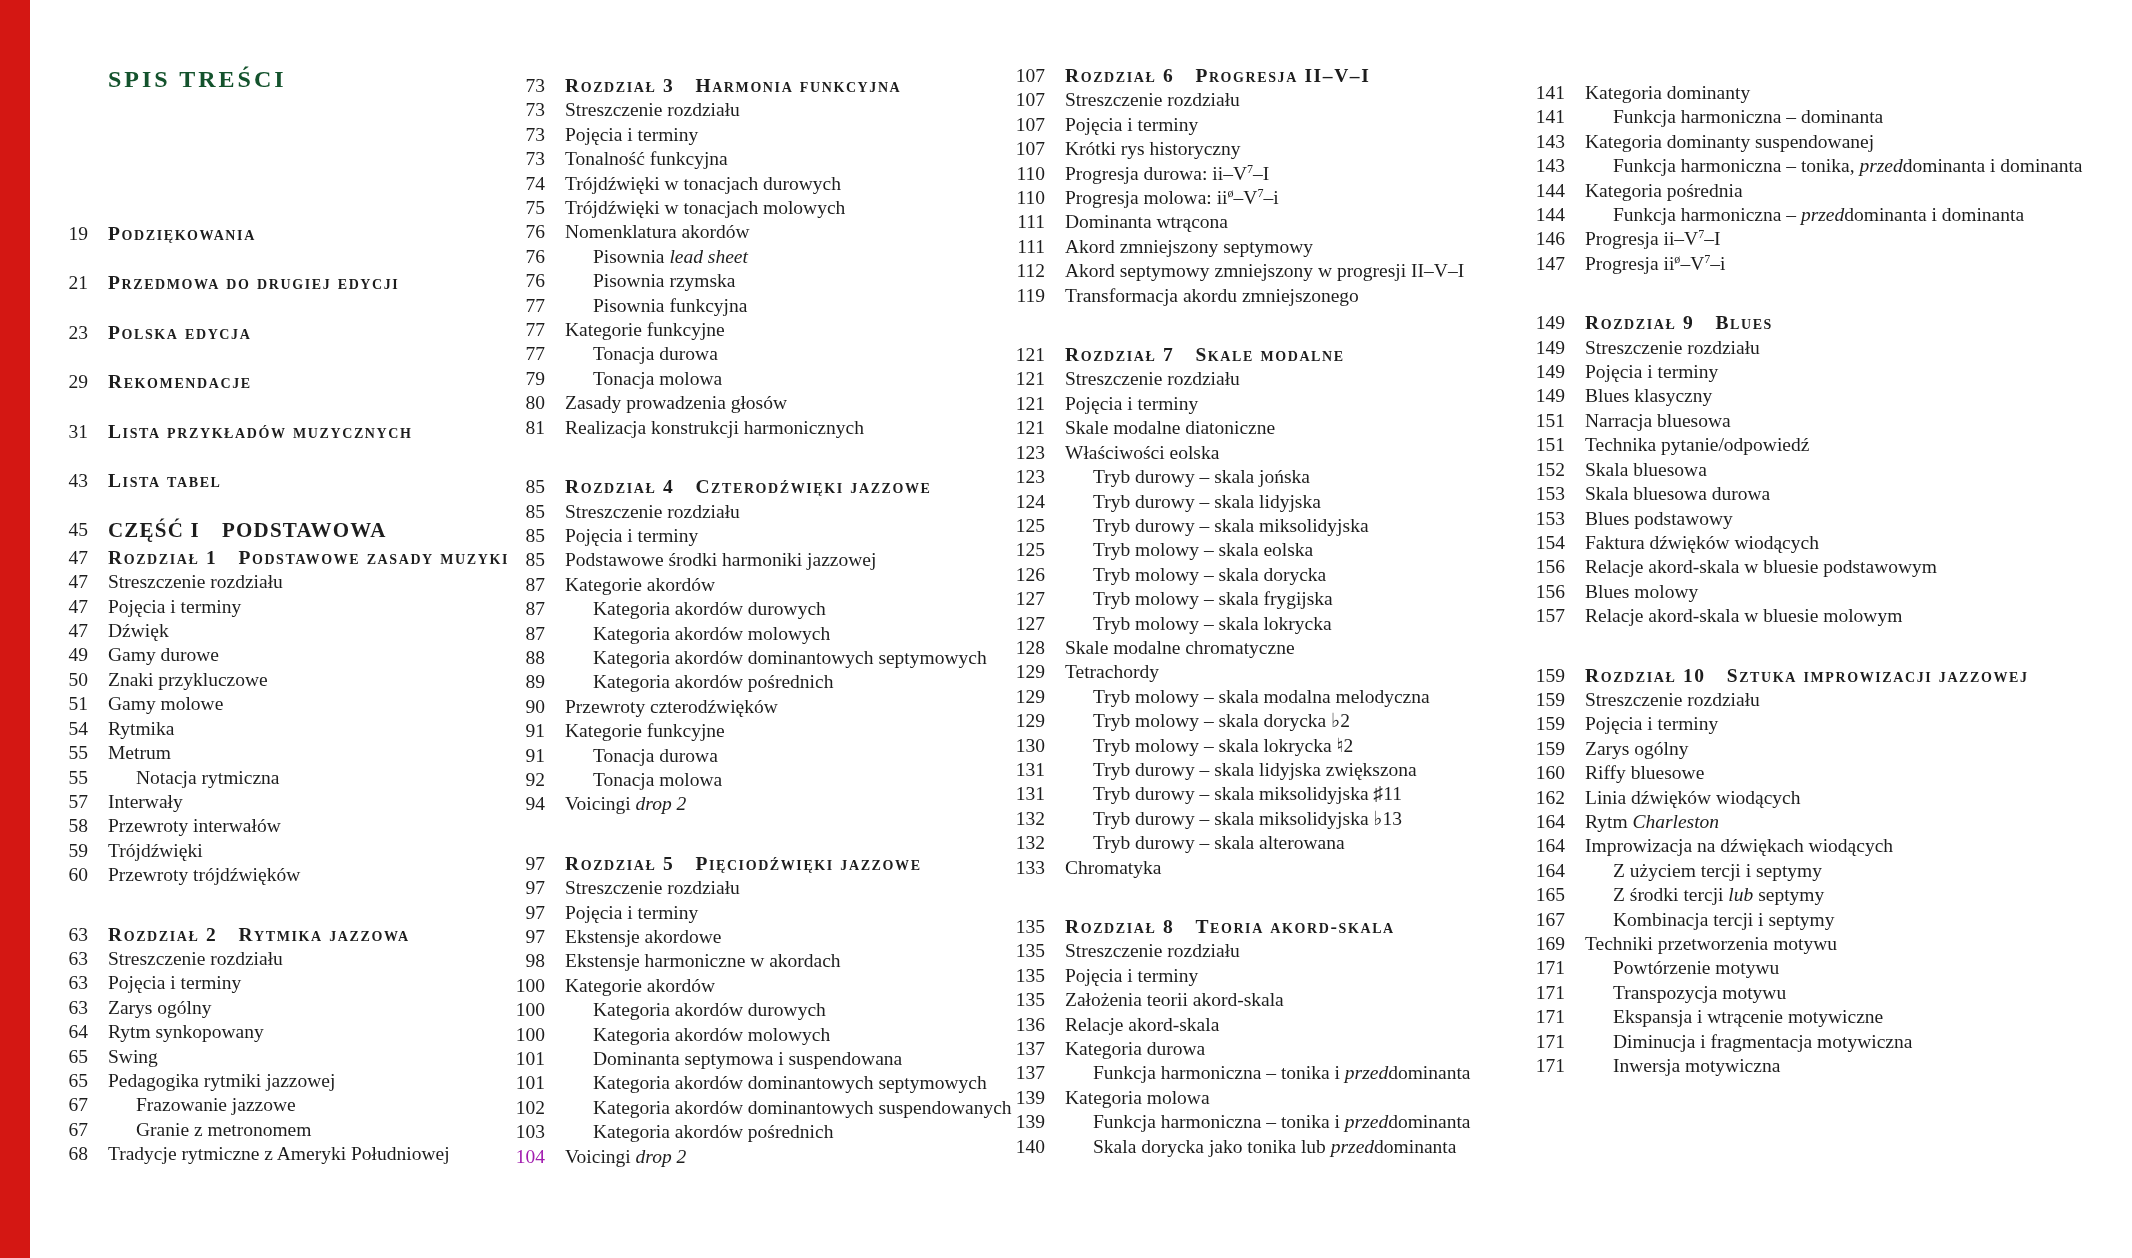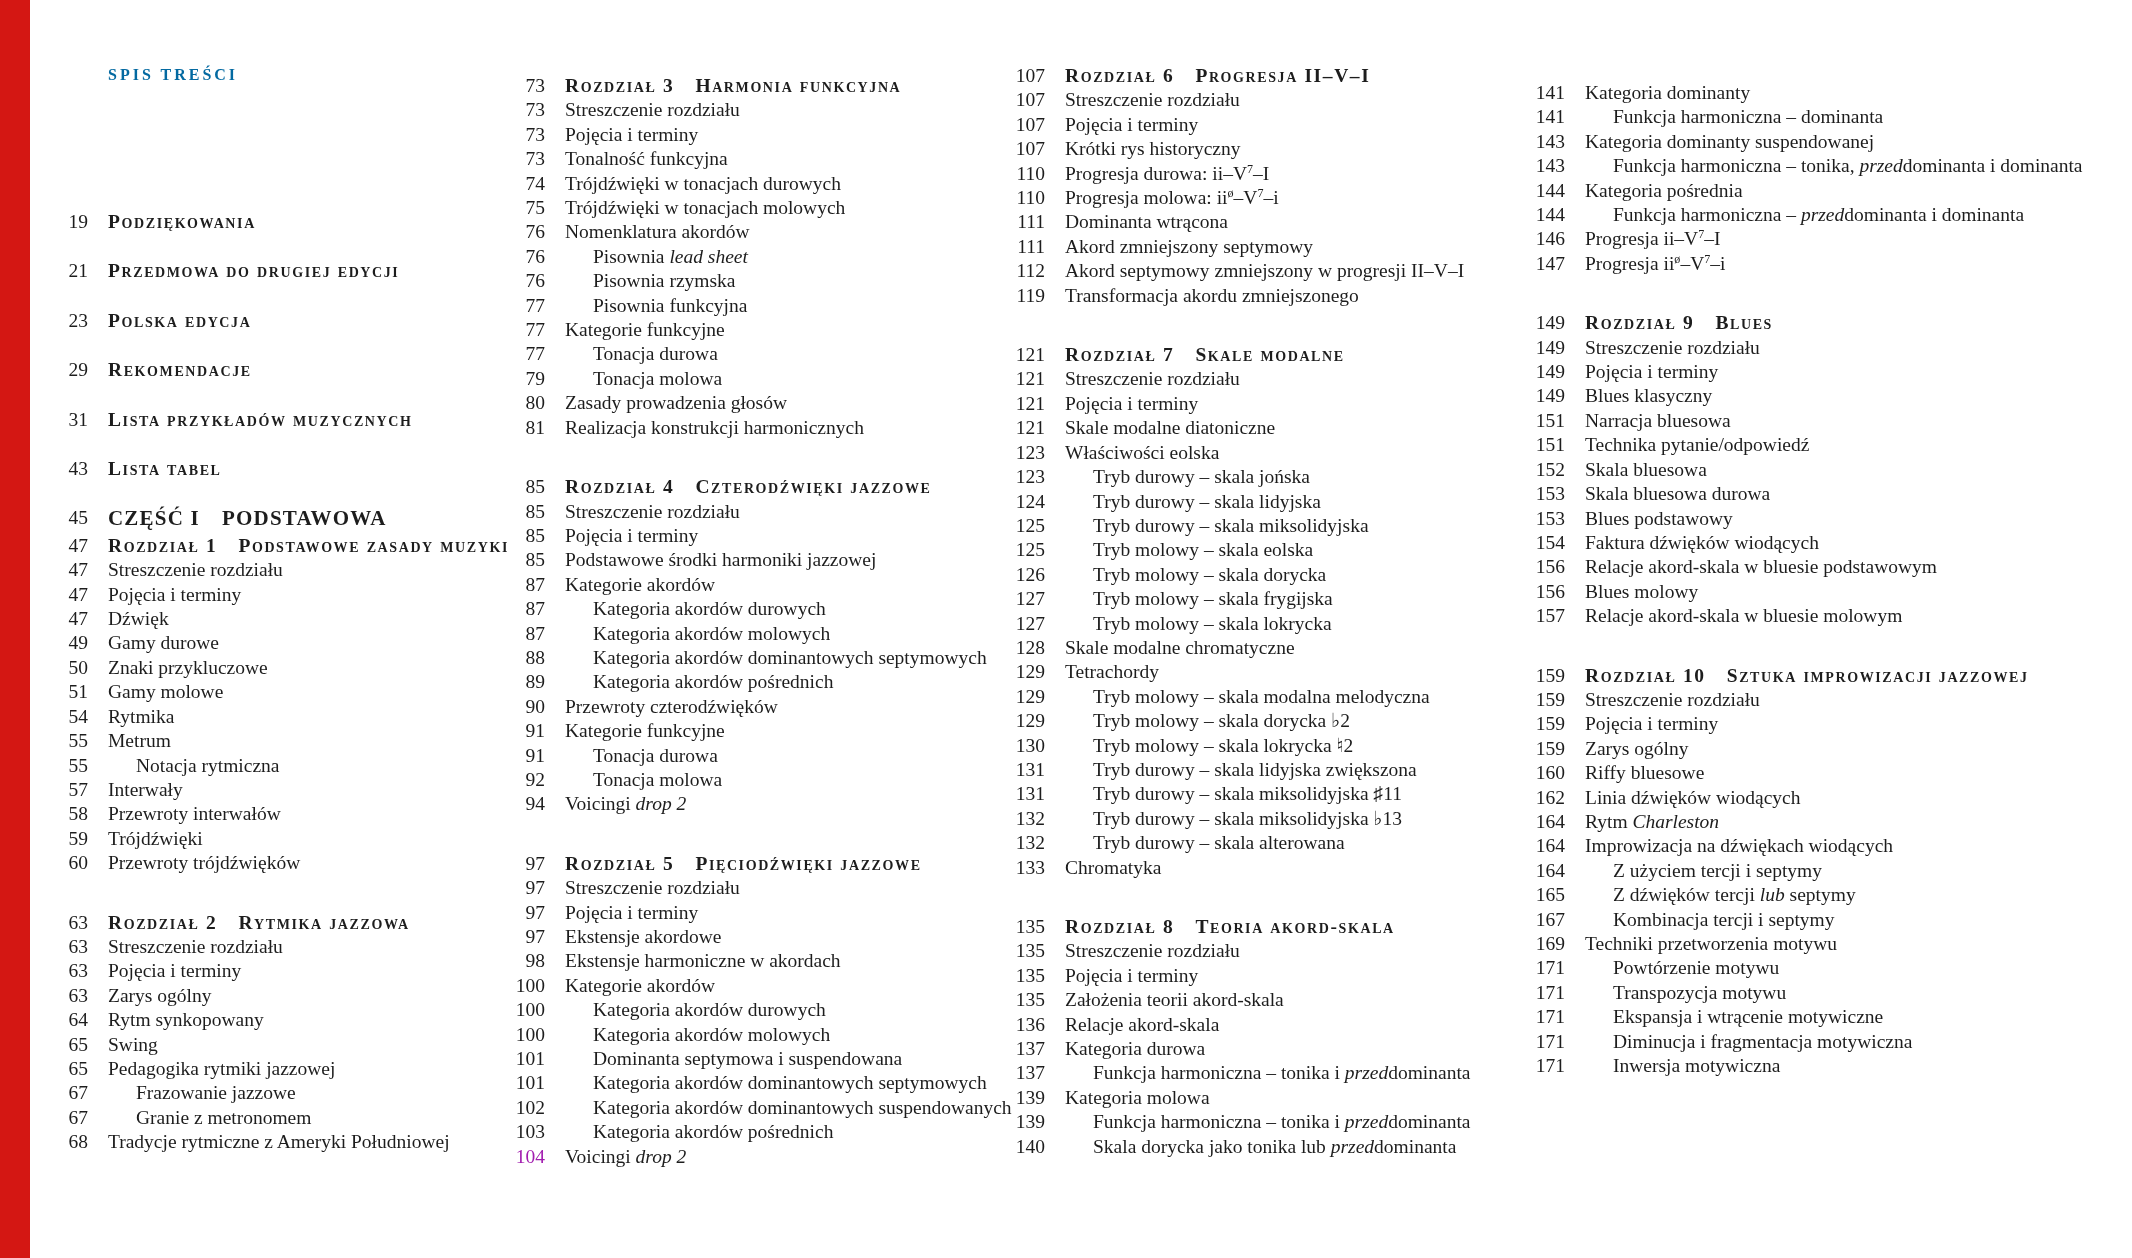--- a/index.html
+++ b/index.html
@@ -1,23 +1,23 @@
 <!DOCTYPE html>
 <html><head>
 <meta charset="utf-8">
 <style>
   html,body{margin:0;padding:0;}
   body{background:#ffffff;}
   .page{position:relative;width:2132px;height:1258px;background:#ffffff;overflow:hidden;
         font-family:"Liberation Serif","DejaVu Serif",serif;color:#1d1d1d;}
   .red-strip{position:absolute;left:0;top:0;width:30px;height:1258px;background:#d41713;}
-  .toc-header{position:absolute;left:108px;top:66px;font-size:16px;font-weight:600;
-              letter-spacing:3px;color:#0369a1;}
+  .toc-header{position:absolute;left:108px;top:66px;font-size:24px;font-weight:600;
+              letter-spacing:3px;color:#14532d;}
   .col{position:absolute;}
-  #col1{left:48px;top:210px;width:470px;}
+  #col1{left:48px;top:222px;width:470px;}
   #col2{left:505px;top:74px;width:505px;}
   #col3{left:1005px;top:64px;width:525px;}
   #col4{left:1525px;top:74px;width:607px;}
   .block{margin-top:35px;}
   .col .block:first-child{margin-top:0;}
   .row{display:grid;grid-template-columns:40px 1fr;column-gap:20px;
        line-height:24.4px;font-size:19.5px;white-space:nowrap;}
   .row .pnum{text-align:right;}
   .row .pnum.dim{color:#a21caf;}
   .row.front{margin-bottom:25px;}
@@ -639,21 +639,21 @@
         <div class="row entry">
           <span class="pnum">164</span>
           <span class="title"><span>Improwizacja na dźwiękach wiodących</span></span>
         </div>
         <div class="row entry ind">
           <span class="pnum">164</span>
           <span class="title"><span>Z użyciem tercji i septymy</span></span>
         </div>
         <div class="row entry ind">
           <span class="pnum">165</span>
-          <span class="title"><span>Z dźwięków tercji </span><span class="it">lub</span><span> septymy</span></span>
+          <span class="title"><span>Z środki tercji </span><span class="it">lub</span><span> septymy</span></span>
         </div>
         <div class="row entry ind">
           <span class="pnum">167</span>
           <span class="title"><span>Kombinacja tercji i septymy</span></span>
         </div>
         <div class="row entry">
           <span class="pnum">169</span>
           <span class="title"><span>Techniki przetworzenia motywu</span></span>
         </div>
         <div class="row entry ind">

